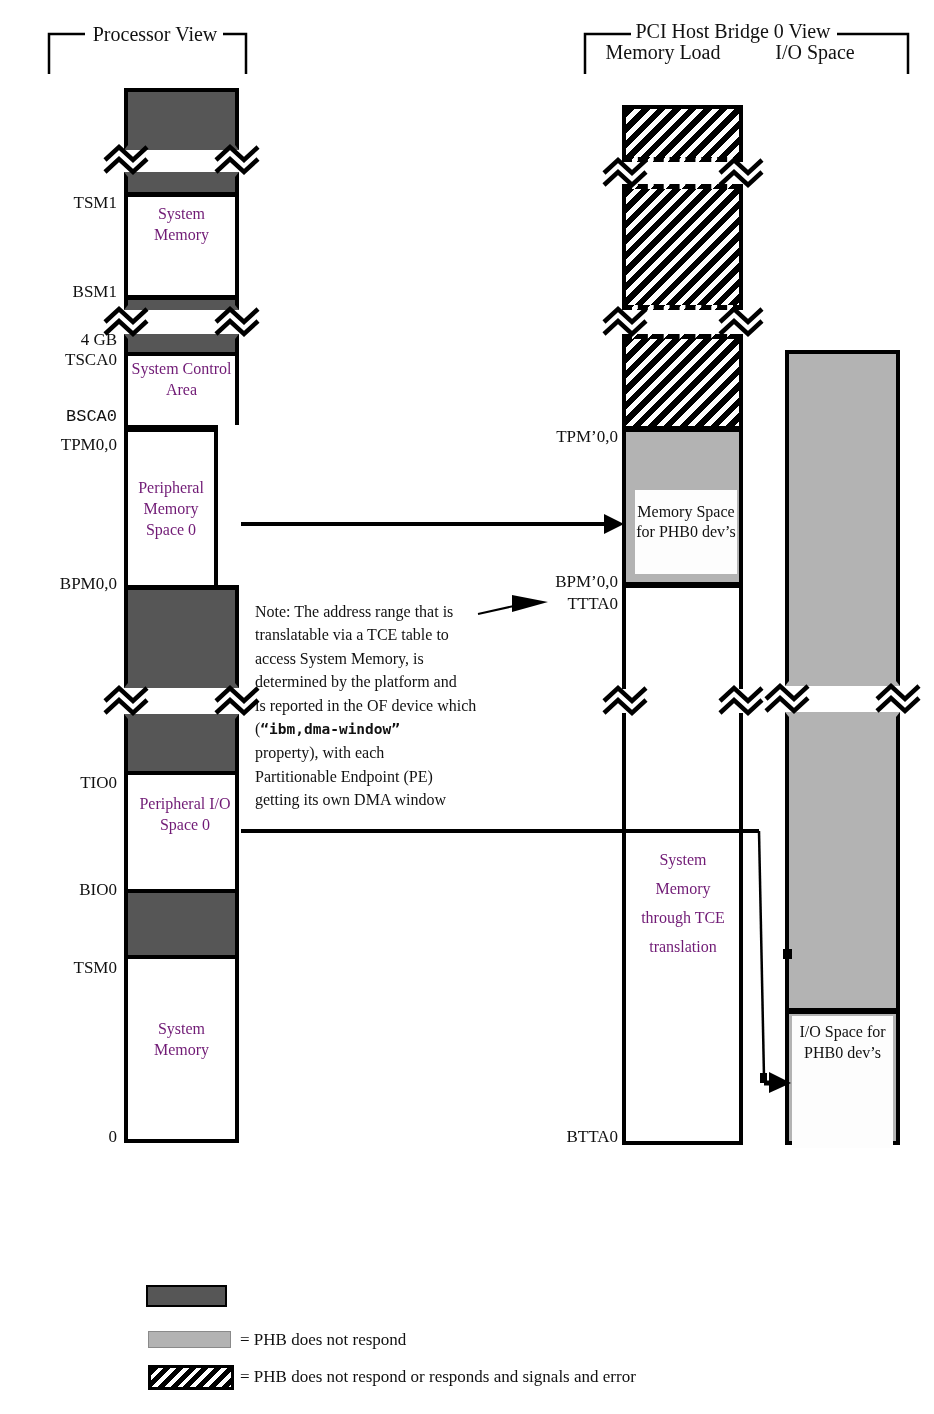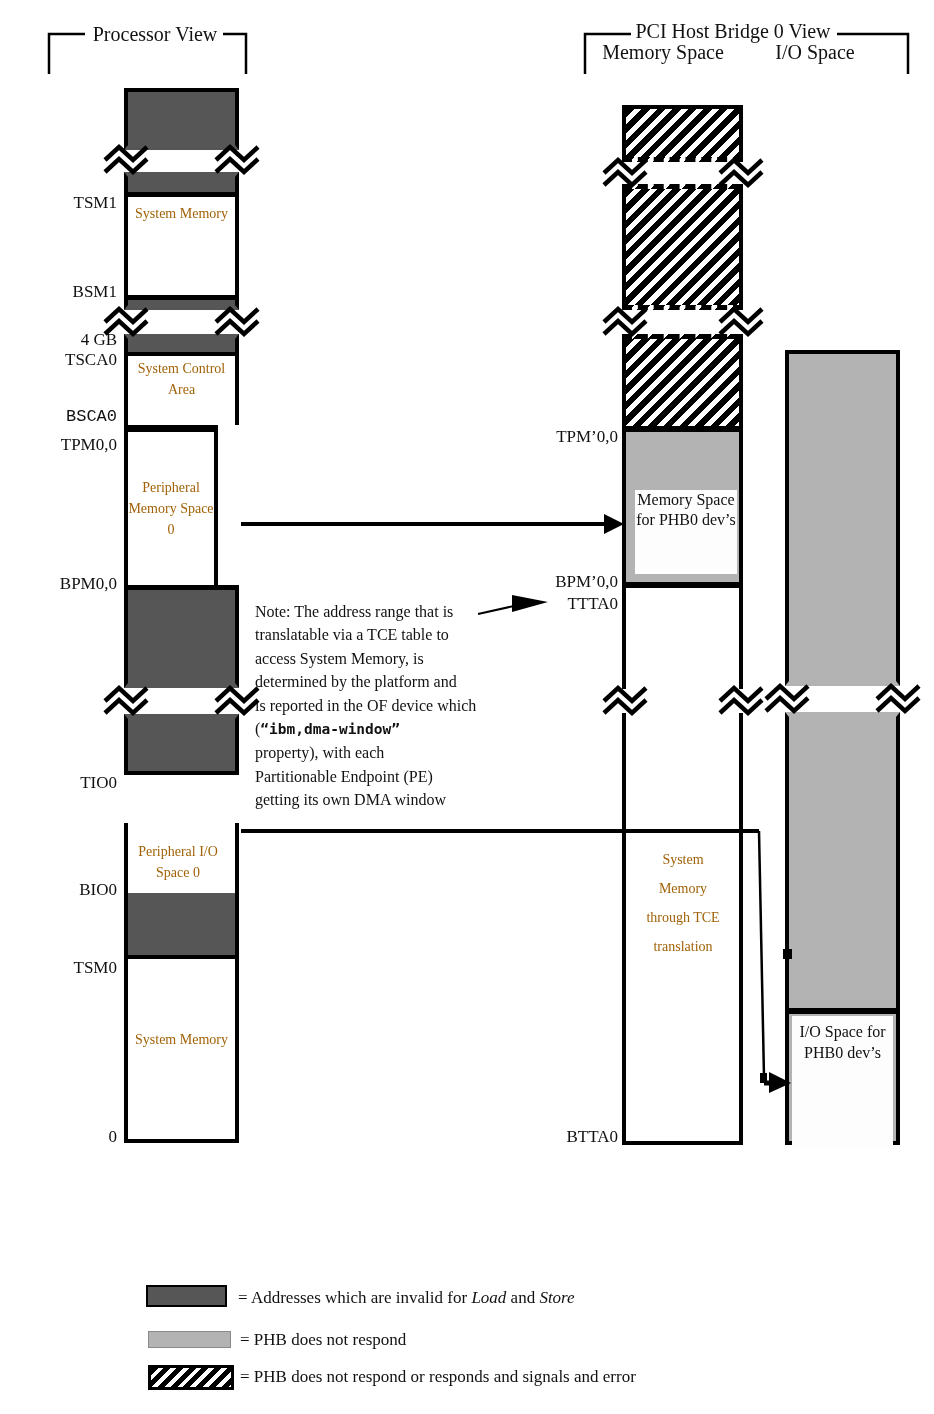--- a/index.html
+++ b/index.html
@@ -3,41 +3,41 @@
 <meta charset="utf-8">
 <style>
   html,body{margin:0;padding:0;background:#fff;}
   .canvas{position:relative;width:934px;height:1414px;background:#ffffff;
           font-family:"Liberation Serif",serif;color:#111;overflow:hidden;}
   .abs{position:absolute;box-sizing:border-box;}
   .seg{position:absolute;box-sizing:border-box;}
   .lbl{position:absolute;box-sizing:border-box;font-size:17px;line-height:19px;white-space:nowrap;}
   .lbl.right{text-align:right;}
   .hdr{position:absolute;font-size:20px;line-height:20px;text-align:center;}
-  .blocktext{font-size:14px;line-height:21px;text-align:center;color:#a16207;}
+  .blocktext{font-size:16px;line-height:21px;text-align:center;color:#701a75;}
   .dark{background:#565656;}
   .light{background:#b3b3b3;}
   .hatch{background:repeating-linear-gradient(135deg,#000 0 6px,#fff 6px 11px);}
   .hatch-small{background:repeating-linear-gradient(135deg,#000 0 5px,#fff 5px 9px);}
   .whitebox{position:absolute;box-sizing:border-box;background:#fdfdfd;display:flex;
             align-items:flex-start;justify-content:center;text-align:center;}
   .note{position:absolute;font-size:16px;line-height:23.4px;}
   .mono{font-family:"DejaVu Sans Mono",monospace;font-weight:bold;font-size:14.5px;}
   .legend-text{position:absolute;font-size:17px;line-height:21px;white-space:nowrap;}
   .overlay{position:absolute;left:0;top:0;pointer-events:none;}
   i{font-style:italic;}
 </style>
 </head>
 <body>
 
 <div class="canvas">
 
   <div class="hdr" style="left:55px;top:24px;width:200px;">Processor View</div>
   <div class="hdr" style="left:583px;top:21px;width:300px;">PCI Host Bridge 0 View</div>
-  <div class="hdr" style="left:593px;top:42px;width:140px;">Memory Space</div>
+  <div class="hdr" style="left:593px;top:42px;width:140px;">Memory Load</div>
   <div class="hdr" style="left:745px;top:42px;width:140px;">I/O Space</div>
 
   <div class="seg dark" style="left:124px;top:88px;width:115px;height:62px;border:4px solid #000;border-bottom:5px dashed #565656;"></div>
 
   <div class="seg dark" style="left:124px;top:172px;width:115px;height:25px;border-left:4px solid #000;border-right:4px solid #000;border-top:5px dashed #565656;border-bottom:5px solid #000;"></div>
 
   <div class="seg" style="left:124px;top:197px;width:115px;height:103px;background:#fff;border-left:4px solid #000;border-right:4px solid #000;border-bottom:5px solid #000;display:flex;justify-content:center;">
     <div class="blocktext" style="padding-top:6px;width:100px;">System Memory</div>
   </div>
 
@@ -50,40 +50,40 @@
   </div>
 
   <div class="seg" style="left:124px;top:425px;width:94px;height:160px;background:#fff;border-left:4px solid #000;border-right:4px solid #000;border-top:7px solid #000;display:flex;align-items:center;justify-content:center;">
     <div class="blocktext" style="width:95px;">Peripheral Memory Space 0</div>
   </div>
 
   <div class="seg dark" style="left:124px;top:585px;width:115px;height:103px;border-left:4px solid #000;border-right:4px solid #000;border-top:5px solid #000;border-bottom:5px dashed #565656;"></div>
 
   <div class="seg dark" style="left:124px;top:714px;width:115px;height:61px;border-left:4px solid #000;border-right:4px solid #000;border-top:5px dashed #565656;border-bottom:4px solid #000;"></div>
 
-  <div class="seg" style="left:124px;top:775px;width:115px;height:118px;background:#fff;border-left:4px solid #000;border-right:4px solid #000;border-bottom:4px solid #000;display:flex;justify-content:flex-start;margin-top:48px;">
+  <div class="seg" style="left:124px;top:775px;width:115px;height:118px;background:#fff;border-left:4px solid #000;border-right:4px solid #000;border-bottom:4px solid #000;display:flex;justify-content:flex-end;">
     <div class="blocktext" style="padding-top:18px;width:100px;">Peripheral I/O Space 0</div>
   </div>
 
   <div class="seg dark" style="left:124px;top:893px;width:115px;height:66px;border-left:4px solid #000;border-right:4px solid #000;border-bottom:4px solid #000;"></div>
 
   <div class="seg" style="left:124px;top:959px;width:115px;height:184px;background:#fff;border-left:4px solid #000;border-right:4px solid #000;border-bottom:4px solid #000;display:flex;align-items:center;justify-content:center;">
     <div class="blocktext" style="width:100px;margin-top:-20px;">System Memory</div>
   </div>
 
   <div class="seg hatch" style="left:622px;top:105px;width:121px;height:57px;border:4px solid #000;border-bottom:5px dashed #000;"></div>
 
   <div class="seg hatch" style="left:622px;top:184px;width:121px;height:126px;border-left:4px solid #000;border-right:4px solid #000;border-top:5px dashed #000;border-bottom:5px dashed #000;"></div>
 
   <div class="seg hatch" style="left:622px;top:334px;width:121px;height:92px;border-left:4px solid #000;border-right:4px solid #000;border-top:5px dashed #000;"></div>
 
   <div class="seg light" style="left:622px;top:426px;width:121px;height:162px;border-left:4px solid #000;border-right:4px solid #000;border-top:6px solid #000;border-bottom:6px solid #000;"></div>
 
   <div class="whitebox" style="left:635px;top:490px;width:102px;height:84px;">
-    <div style="font-size:16px;line-height:20px;padding-top:0;">Memory Space for PHB0 dev’s</div>
+    <div style="font-size:16px;line-height:20px;padding-top:12px;">Memory Space for PHB0 dev’s</div>
   </div>
 
   <div class="seg" style="left:622px;top:588px;width:121px;height:557px;background:#fff;border-left:4px solid #000;border-right:4px solid #000;border-bottom:4px solid #000;"></div>
 
   <div class="abs blocktext" style="left:637px;top:845px;width:92px;line-height:29px;">System Memory through TCE translation</div>
 
   <div class="seg light" style="left:785px;top:350px;width:115px;height:336px;border:4px solid #000;border-bottom:5px dashed #b3b3b3;"></div>
 
   <div class="seg light" style="left:785px;top:712px;width:115px;height:433px;border-left:4px solid #000;border-right:4px solid #000;border-bottom:4px solid #000;border-top:5px dashed #b3b3b3;"></div>
 
@@ -116,21 +116,20 @@
     <div>access System Memory, is</div>
     <div>determined by the platform and</div>
     <div>is reported in the OF device which</div>
     <div><span>(</span><span class="mono">“ibm,dma-window”</span></div>
     <div>property), with each</div>
     <div>Partitionable Endpoint (PE)</div>
     <div>getting its own DMA window</div>
   </div>
 
   <div class="abs dark" style="left:146px;top:1285px;width:81px;height:22px;border:2px solid #000;"></div>
-  <div class="legend-text" style="left:238px;top:1287px;"><span>= Addresses which are invalid for </span><i>Load</i><span> and </span><i>Store</i></div>
 
   <div class="abs light" style="left:148px;top:1331px;width:83px;height:17px;border:1px solid #8a8a8a;"></div>
   <div class="legend-text" style="left:240px;top:1329px;">= PHB does not respond</div>
 
   <div class="abs hatch-small" style="left:148px;top:1365px;width:86px;height:25px;border:3px solid #000;"></div>
   <div class="legend-text" style="left:240px;top:1366px;">= PHB does not respond or responds and signals and error</div>
 
   <svg class="overlay" width="934" height="1414" viewBox="0 0 934 1414">
     <defs>
       <g id="zz" fill="none" stroke="#000" stroke-width="4.5">

